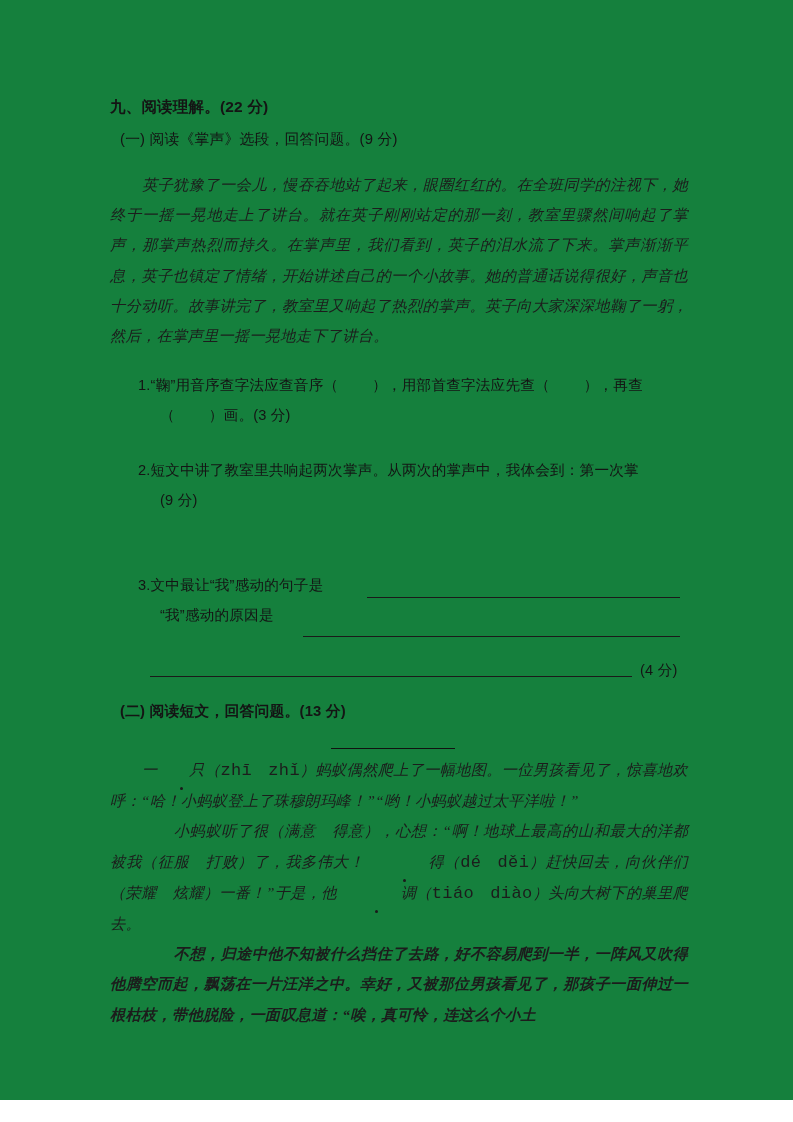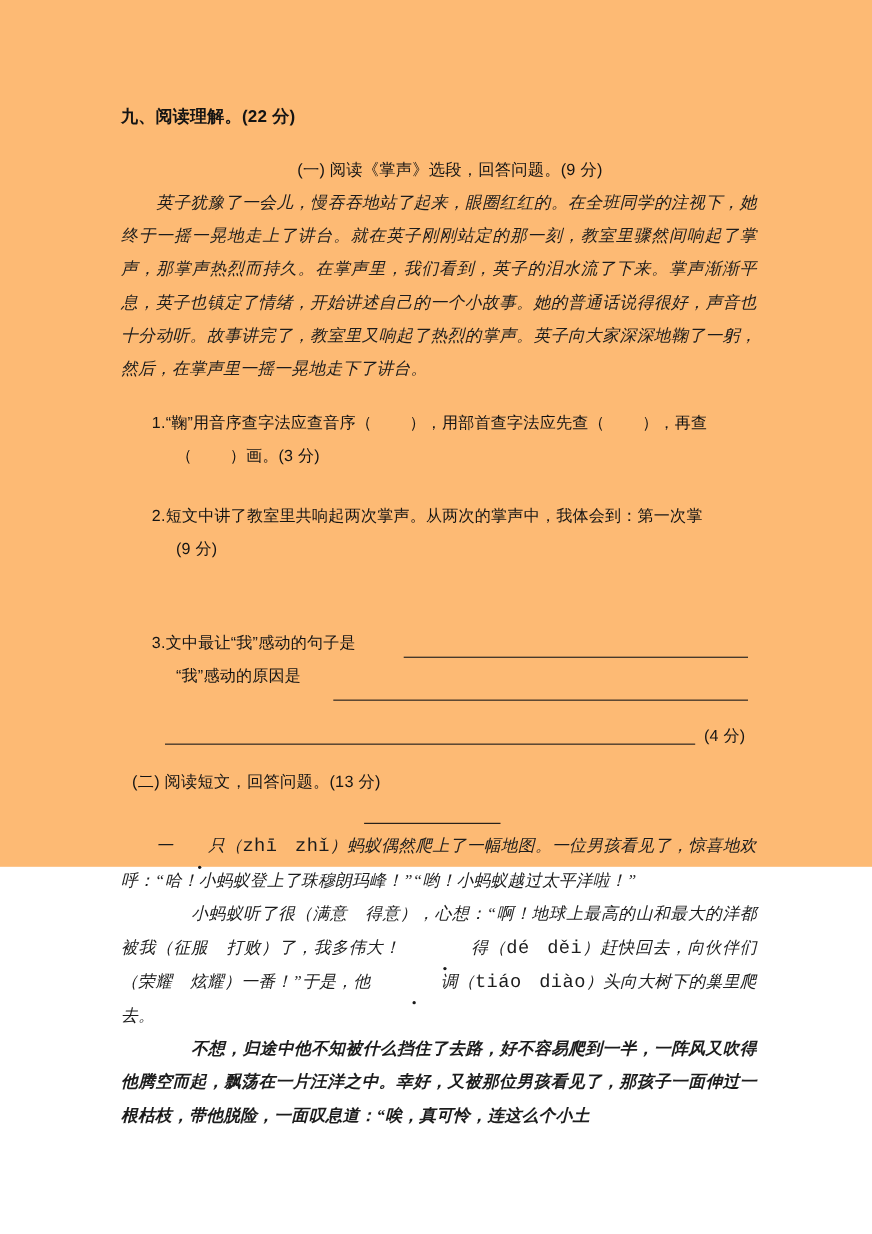--- a/index.html
+++ b/index.html
@@ -15,22 +15,22 @@
     overflow: hidden;
     font-family: "Liberation Sans", "DejaVu Sans", sans-serif;
     color: #1a1a1a;
     -webkit-font-smoothing: antialiased;
   }
 
   .page {
     position: absolute;
     left: 0; top: 0;
     width: 793px;
-    height: 788px;
-    background: #fdba74;
+    height: 1100px;
+    background: #15803d;
   }
 
   
   .col {
     position: absolute;
     left: 110px;
     width: 578px;
   }
 
   
@@ -54,22 +54,22 @@
     font-weight: 600;
     line-height: 22px;
   }
 
   .sub-heading {
     font-size: 14.8px;
     font-weight: 500;
     line-height: 22px;
     padding-left: 10px;
   }
-  .sub-a { top: 144px; text-align: center; }
-  .sub-b { top: 700px; }
+  .sub-a { top: 128px; }
+  .sub-b { top: 700px; font-weight: bold; }
 
   
   .passage {
     font-size: 15.2px;
     line-height: 30.2px;
     text-align: justify;
     text-justify: inter-character;
   }
   .passage p {
     margin: 0;

